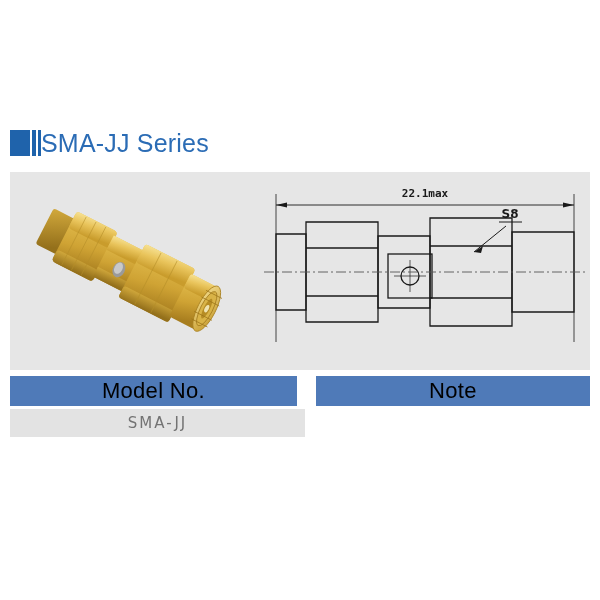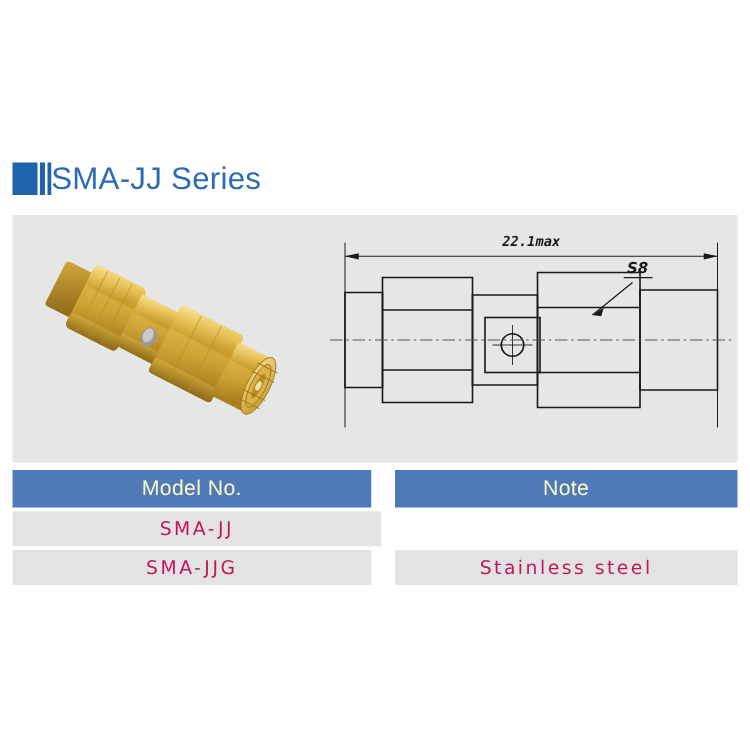--- a/index.html
+++ b/index.html
@@ -49,21 +49,20 @@
   }
 
   
   #content-panel {
     position: absolute;
     left: 10px;
     top: 172px;
     width: 580px;
     height: 198px;
     background: #e6e6e6;
-    font-style: italic;
   }
 
   
   #product-photo {
     position: absolute;
     left: 0px;
     top: 0px;
     width: 250px;
     height: 198px;
   }
@@ -104,31 +103,31 @@
   }
   .table-row {
     display: flex;
     width: 100%;
   }
   .table-header {
     height: 30px;
   }
   .table-header .cell {
     background: #4f7ab8;
-    color: #fef9c3;
-    font-size: 17px;
+    color: #000000;
+    font-size: 22px;
     letter-spacing: 0.3px;
   }
   .data-row {
     height: 28px;
     margin-top: 3px;
   }
   .data-row .cell {
     background: #e3e3e3;
-    color: #be185d;
+    color: #737373;
     font-size: 15px;
     letter-spacing: 2px;
     font-family: "DejaVu Sans", sans-serif;
     text-align: right;
   }
   .cell {
     display: flex;
     align-items: center;
     justify-content: center;
     white-space: nowrap;
@@ -267,17 +266,13 @@
 
   <div class="table-row table-header">
     <div class="cell col-model">Model No.</div>
     <div class="cell col-note">Note</div>
   </div>
 
   <div class="table-row data-row">
     <div class="cell col-model">SMA-JJ</div>
   </div>
 
-  <div class="table-row data-row">
-    <div class="cell col-model">SMA-JJG</div>
-    <div class="cell col-note">Stainless steel</div>
-  </div>
 </div>
 
 </body></html>

